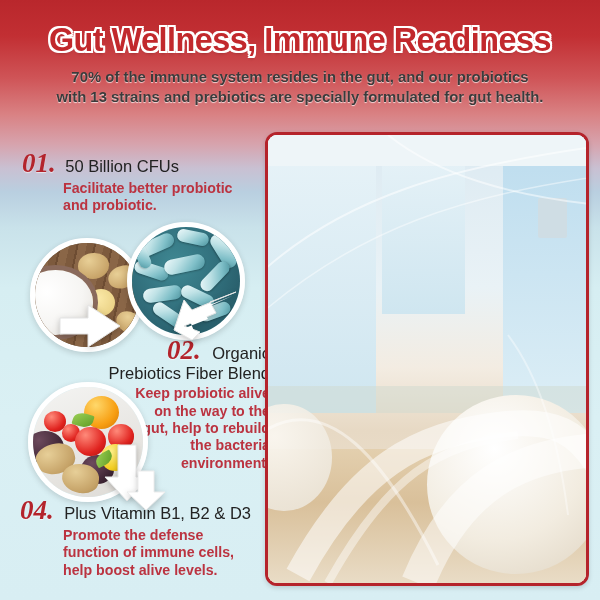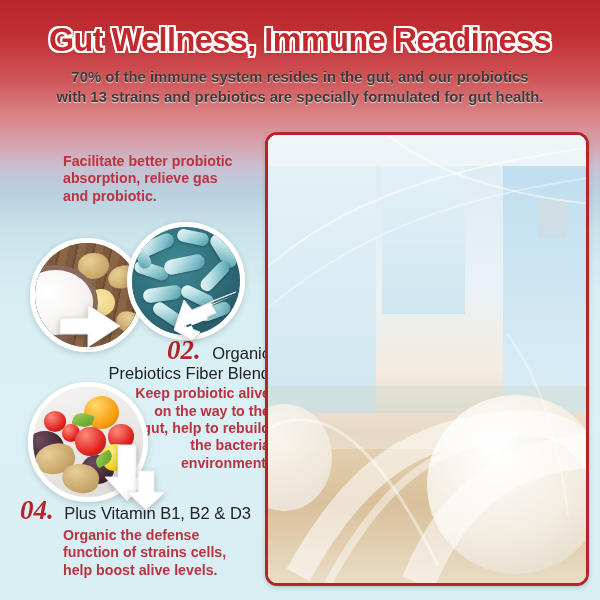--- a/index.html
+++ b/index.html
@@ -166,23 +166,26 @@
 
   <div class="header">
     <h1 class="title">Gut Wellness, Immune Readiness</h1>
     <p class="subtitle">
       <span class="nowrapline">70% of the immune system resides in the gut, and our probiotics</span><br>
       <span class="nowrapline">with 13 strains and prebiotics are specially formulated for gut health.</span>
     </p>
   </div>
 
   <div class="feature" id="feature-01">
+    <div>
+      <span class="fnum">01.</span>
+      <span class="fhead" style="margin-left:5px;">50 Billion CFUs</span>
+    </div>
     <div class="fbody">
       <div>Facilitate better probiotic</div>
-      <div>absorption, relieve gas</div>
       <div>and probiotic.</div>
     </div>
   </div>
 
   <div class="feature" id="feature-02">
     <div>
       <span class="fnum">02.</span>
       <span class="fhead" style="margin-left:7px;">Organic</span>
     </div>
     <div class="fhead" style="display:block;">Prebiotics Fiber Blend</div>
@@ -194,22 +197,22 @@
       <div>environment.</div>
     </div>
   </div>
 
   <div class="feature" id="feature-03">
     <div>
       <span class="fnum">04.</span>
       <span class="fhead" style="margin-left:6px;">Plus Vitamin B1, B2 &amp; D3</span>
     </div>
     <div class="fbody">
-      <div>Organic the defense</div>
-      <div>function of strains cells,</div>
+      <div>Promote the defense</div>
+      <div>function of immune cells,</div>
       <div>help boost alive levels.</div>
     </div>
   </div>
 
   <div class="circ" id="circle-starch">
     <div class="inner">
       <div class="starch-bg"></div>
       <div class="potato p1"></div>
       <div class="potato p2"></div>
       <div class="p-cut"></div>

